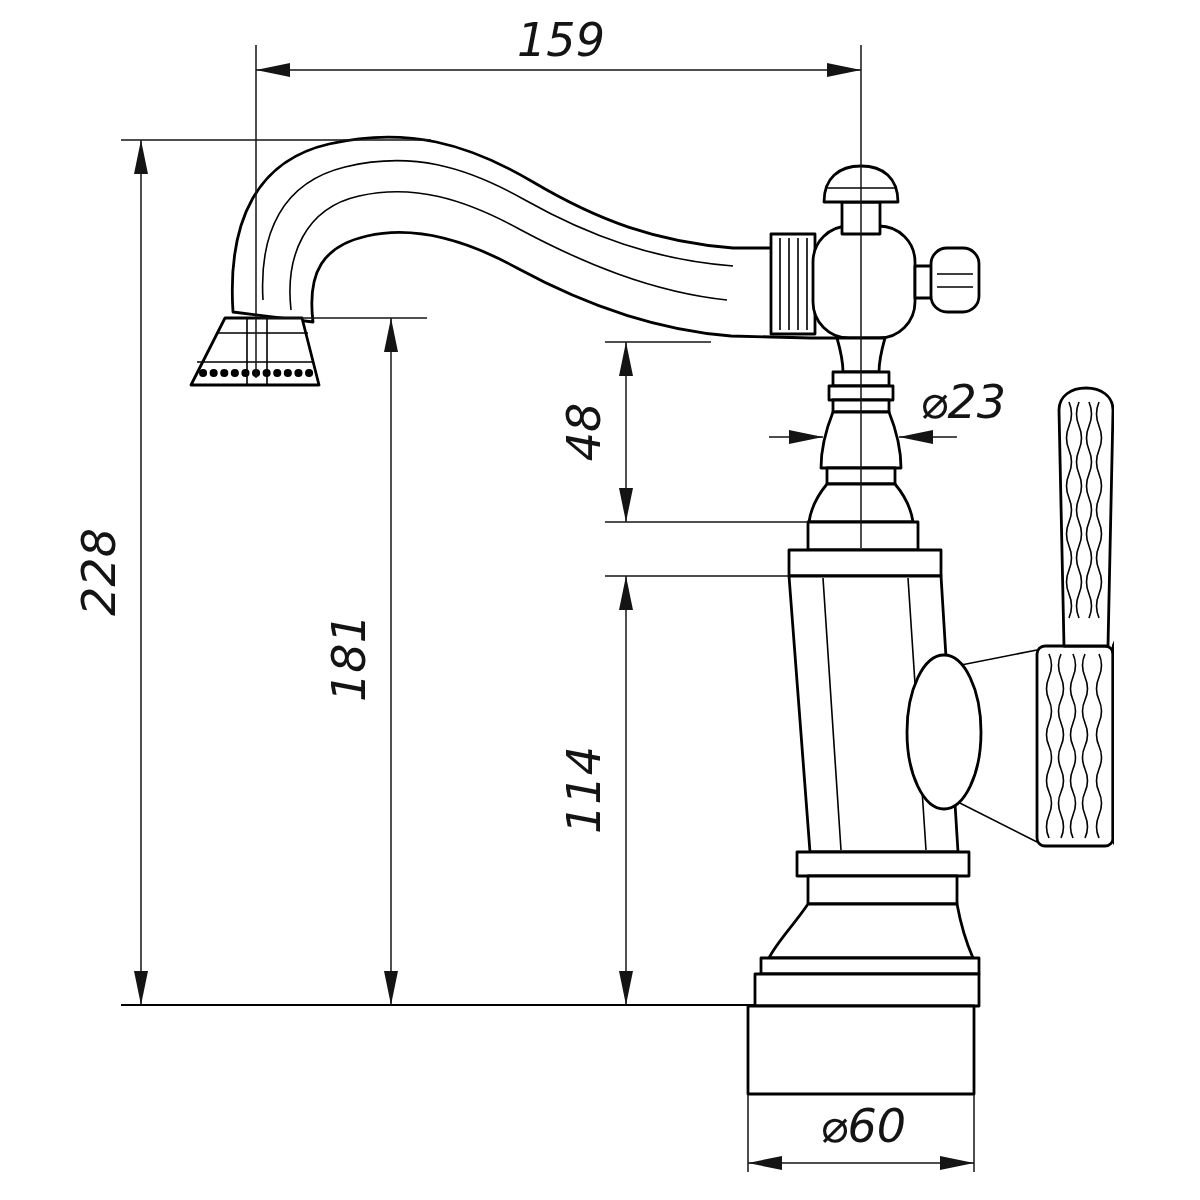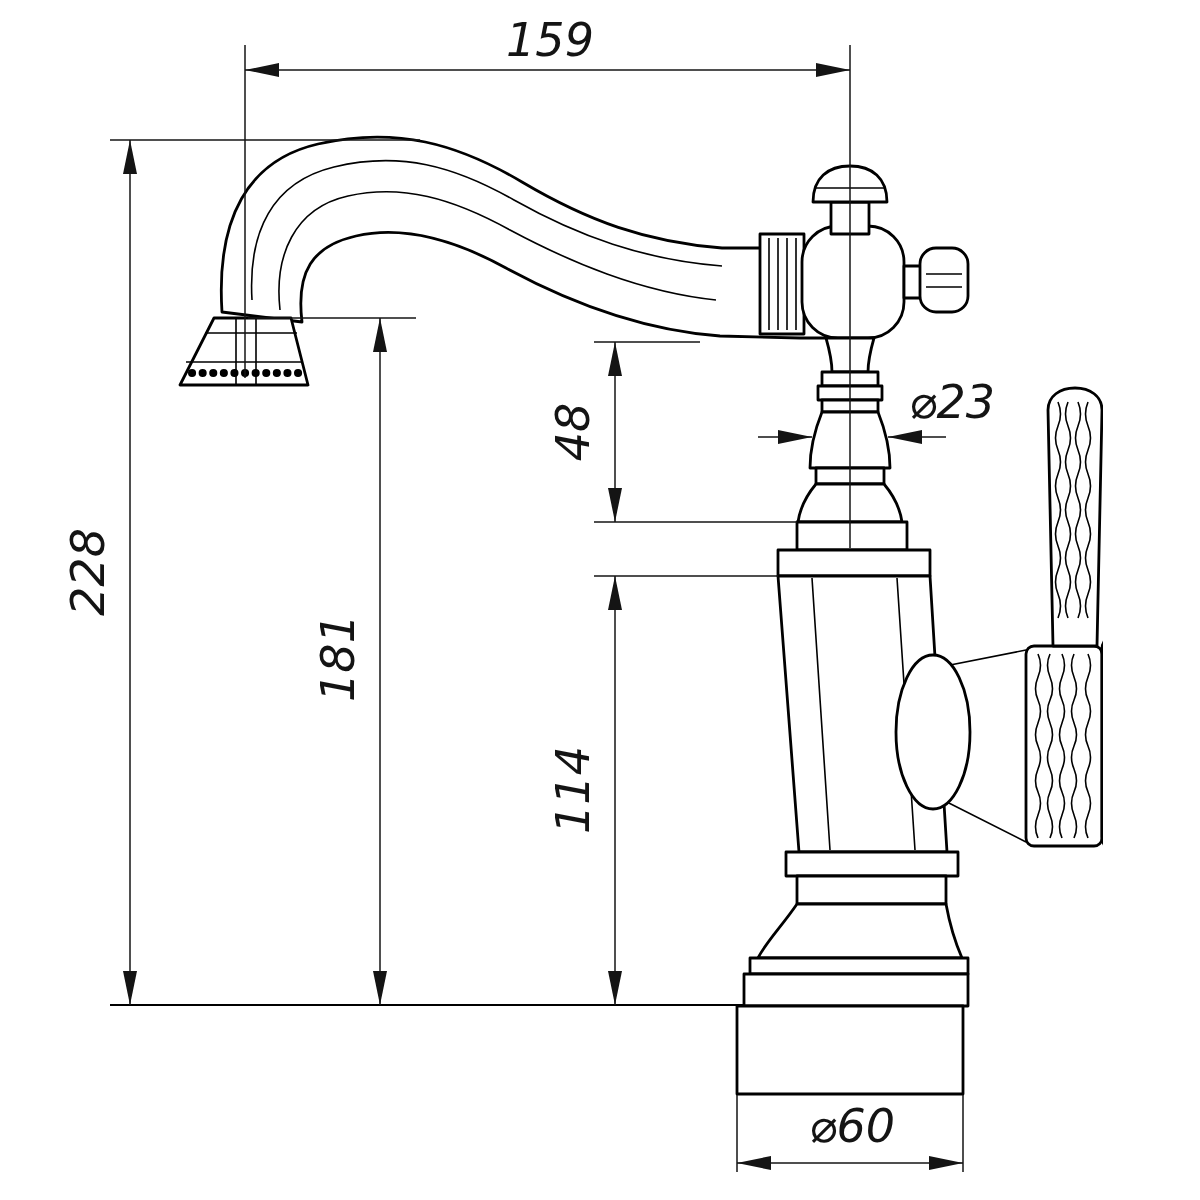--- a/index.html
+++ b/index.html
@@ -1,16 +1,16 @@
 <!DOCTYPE html>
 <html><head>
 <meta charset="utf-8">
 <style>
   html,body{margin:0;padding:0;background:#ffffff;}
-  .canvas{width:1103px;height:1200px;background:#fff;position:relative;overflow:hidden;}
+  .canvas{width:1103px;height:1200px;background:#fff;position:relative;overflow:hidden;margin-left:11px;}
   svg{display:block;}
   .o  { fill:#ffffff; stroke:#000000; stroke-width:2.8; stroke-linejoin:round; }
   .t  { fill:none; stroke:#000000; stroke-width:1.6; }
   .d  { fill:none; stroke:#141414; stroke-width:1.5; }
   .d2 { fill:none; stroke:#000000; stroke-width:2.2; }
   .ar { fill:#141414; stroke:none; }
   .dot{ fill:none; stroke:#000000; stroke-linecap:round; }
   .dimtext{ font-family:"DejaVu Sans", sans-serif; font-style:italic; font-size:46px; fill:#141414; }
 </style>
 </head>

